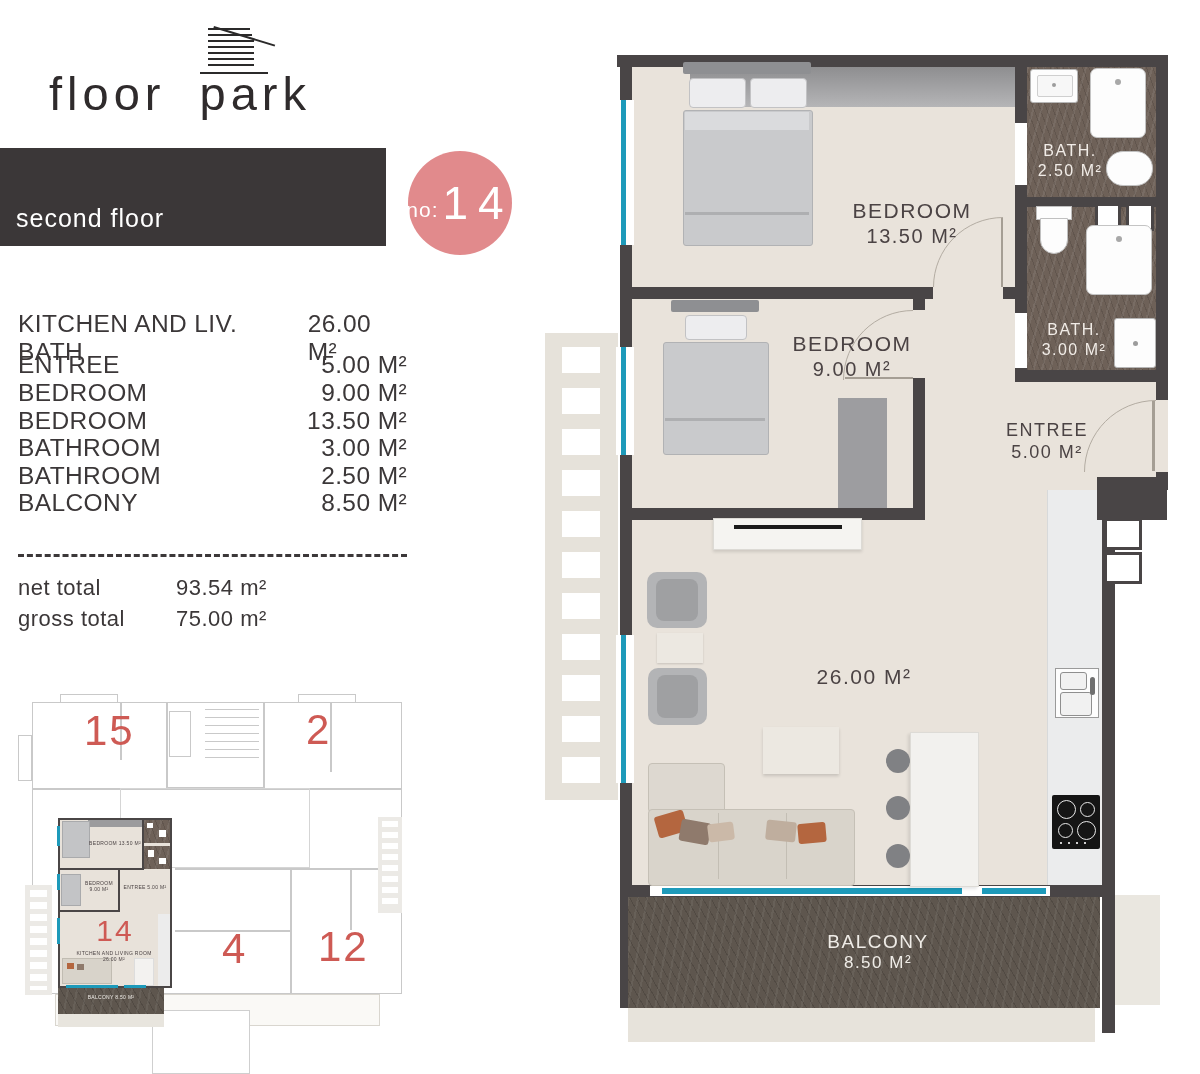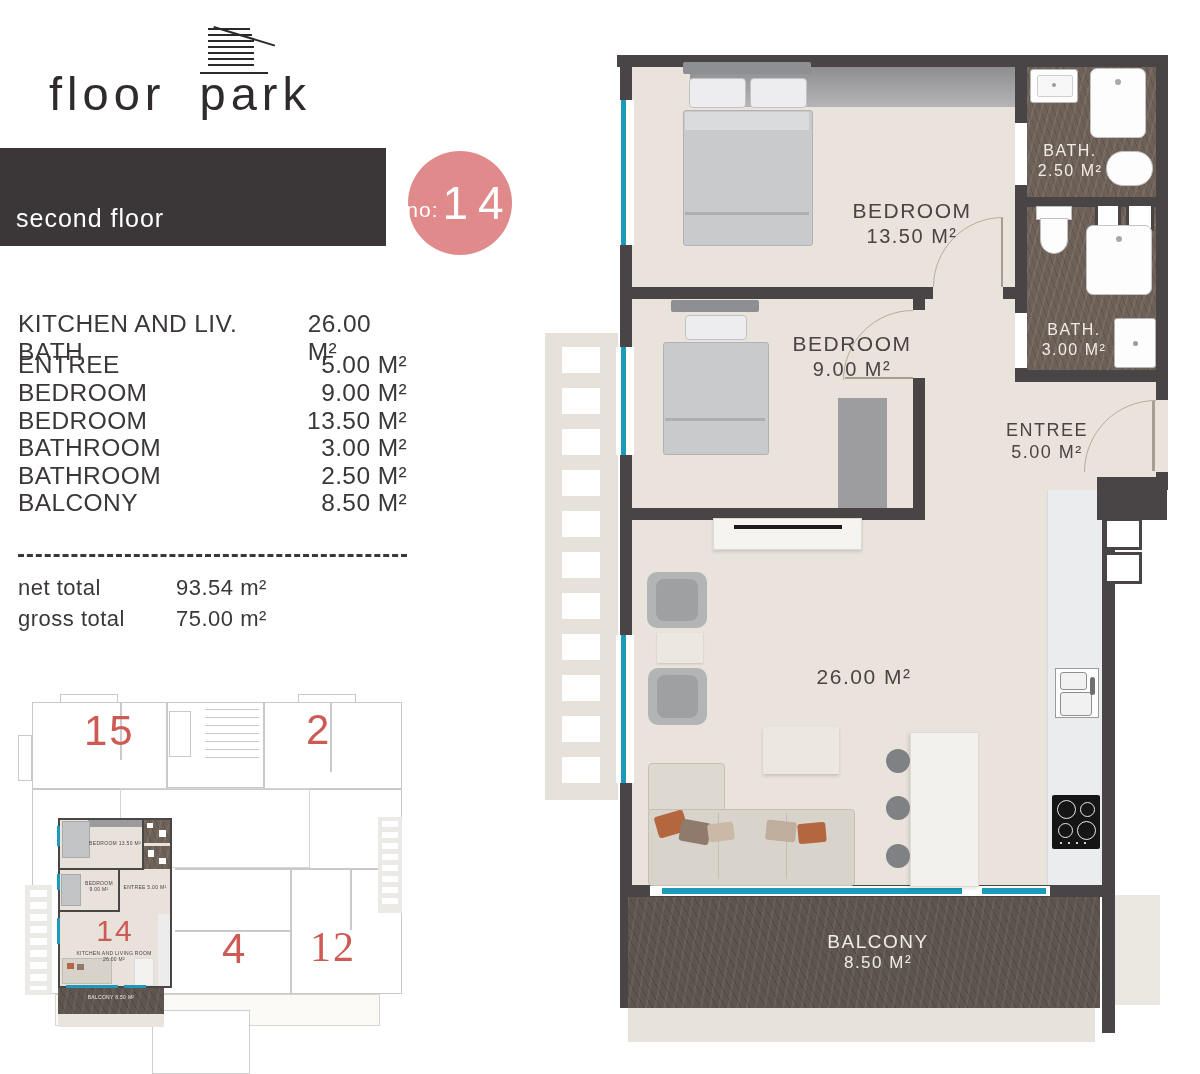--- a/index.html
+++ b/index.html
@@ -306,21 +306,21 @@
   <div class="louver" style="left:364px;top:129px;width:24px;height:96px;background:#eceae6;">
     <div style="left:4px;top:4px;width:16px;height:88px;background-image:repeating-linear-gradient(180deg,#ffffff 0 6px,rgba(0,0,0,0) 6px 11px);"></div>
   </div>
 
   <div class="abs" style="left:41px;top:306px;width:325px;height:32px;background:#faf9f6;border:1px solid #d9d6cf;box-sizing:border-box;"></div>
   <div class="kbox" style="left:138px;top:322px;width:98px;height:64px;border-color:#cfcfcf;"></div>
 
   <div class="knum" style="left:70px;top:22px;">15</div>
   <div class="knum" style="left:292px;top:21px;">2</div>
   <div class="knum" style="left:208px;top:240px;">4</div>
-  <div class="knum" style="left:296px;top:238px;font-family:Liberation Serif, serif;">12</div>
+  <div class="knum" style="left:304px;top:238px;">12</div>
 
   <div class="abs" style="left:44px;top:130px;width:114px;height:212px;">
     <div class="abs" style="left:0;top:0;width:114px;height:170px;background:#e8e2da;border:2px solid #4a4646;box-sizing:border-box;"></div>
     <div class="abs" style="left:30px;top:2px;width:56px;height:7px;background:#9b9b9d;"></div>
     <div class="abs" style="left:4px;top:3px;width:26px;height:35px;background:#c3c4c6;border:1px solid #a9aaac;"></div>
     <div class="bathtex" style="left:86px;top:2px;width:26px;height:23px;">
       <div class="abs" style="left:3px;top:3px;width:6px;height:5px;background:#fff;"></div>
       <div class="abs" style="left:15px;top:10px;width:7px;height:7px;background:#fff;"></div>
     </div>
     <div class="bathtex" style="left:86px;top:28px;width:26px;height:23px;">

